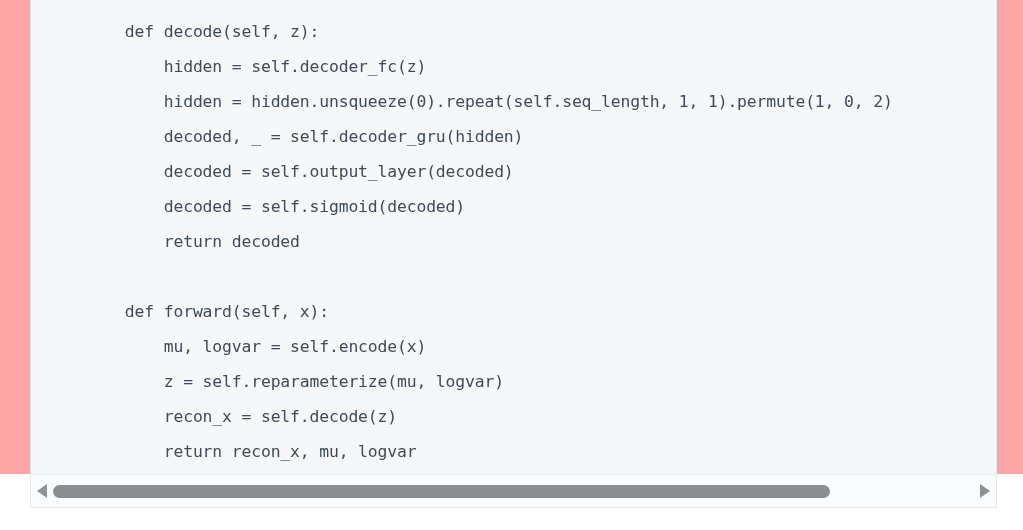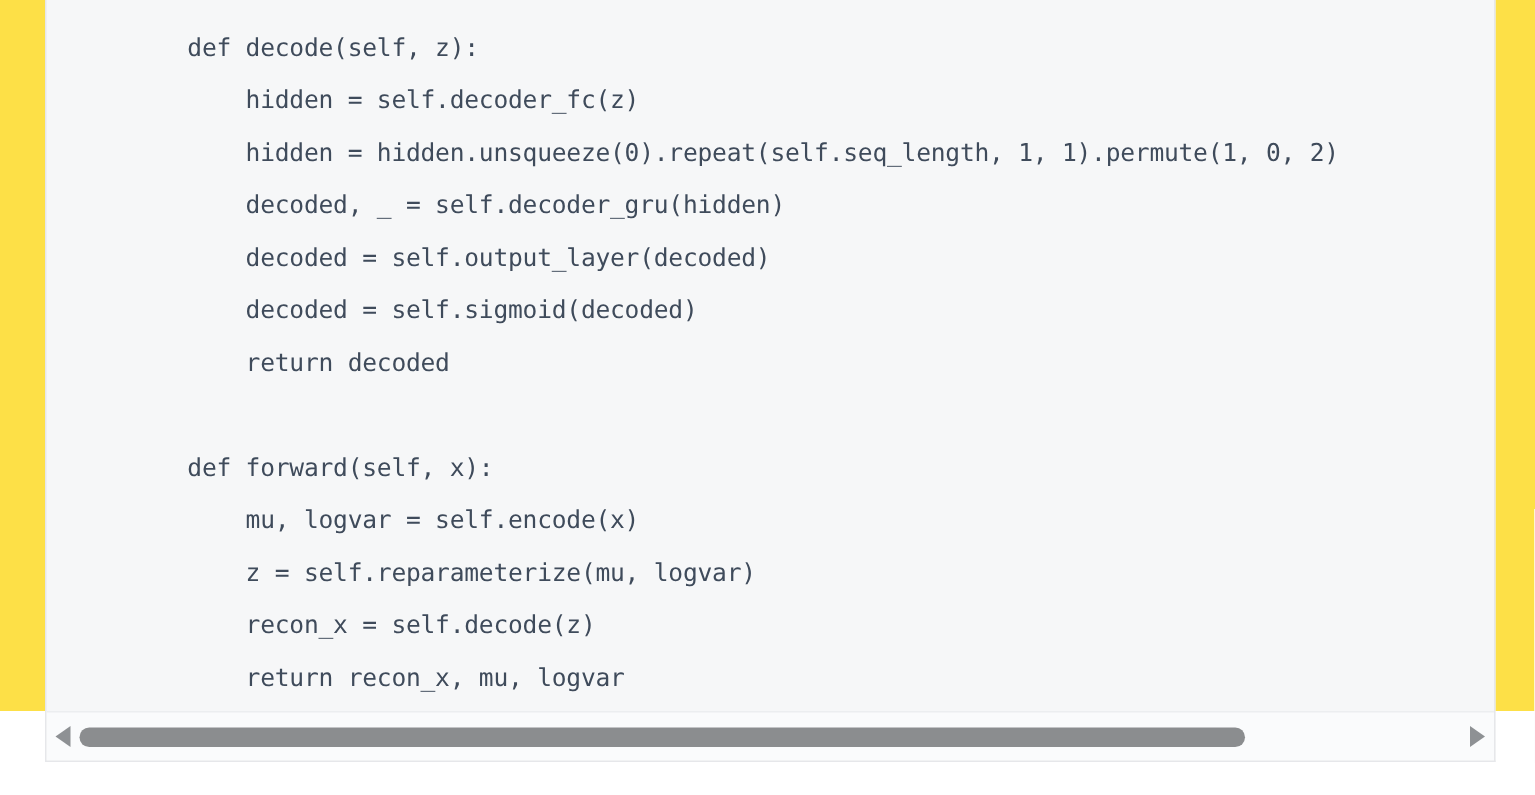--- a/index.html
+++ b/index.html
@@ -9,21 +9,21 @@
     width: 1023px;
     height: 530px;
     overflow: hidden;
     font-family: "DejaVu Sans Mono", monospace;
   }
 
   #root {
     position: relative;
     width: 1023px;
     height: 474px;
-    background: #fde047;
+    background: #fca5a5;
   }
 
   
   .code-panel {
     position: absolute;
     left: 30px;
     top: -14px;               
     width: 967px;
     height: 522px;
     background: #f6f7f8;

